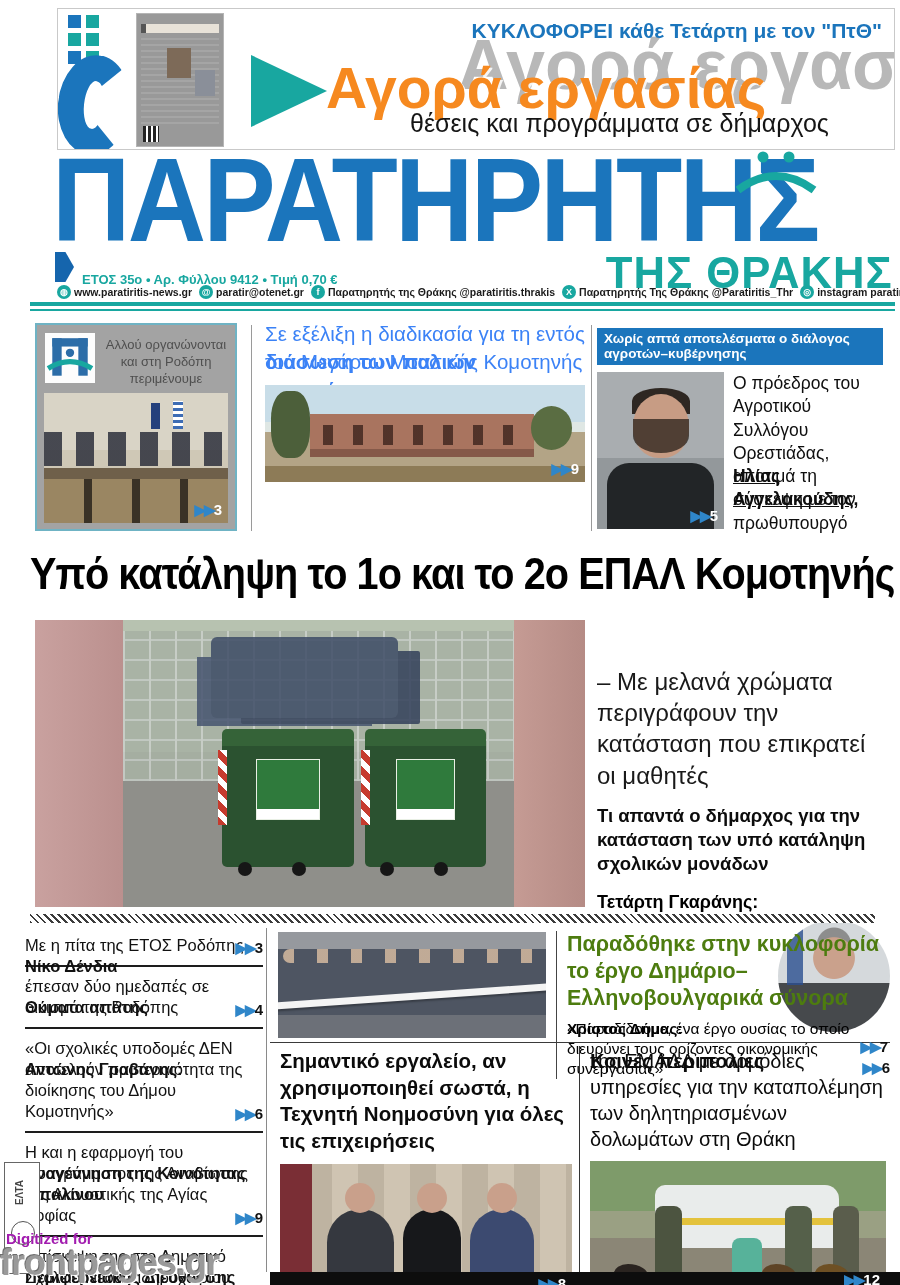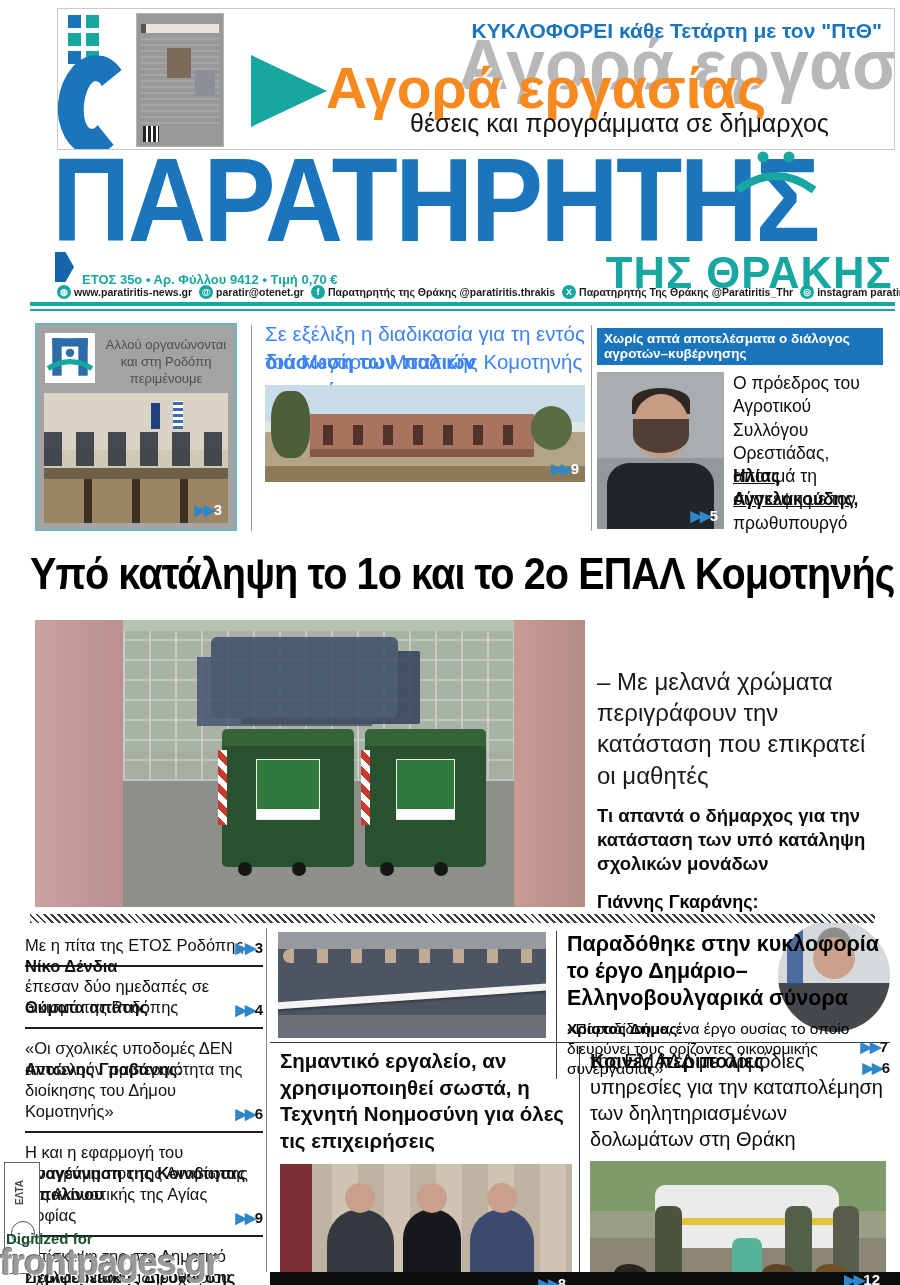--- a/index.html
+++ b/index.html
@@ -160,40 +160,40 @@
 
   
   .briefs { position:absolute; left:25px; top:926px; width:238px; }
   .brief { position:relative; padding:9px 0 8px; border-bottom:2px solid #1d1d1d; font-size:16.5px; line-height:1.27; color:#111; font-weight:500; }
   .brief:last-child { border-bottom:none; }
   .brief b { font-weight:700; }
   .brief .pr { position:static; display:block; text-align:right; margin-top:-18px; }
   .v3 { left:266px; top:928px; height:344px; border-left:1px solid #8a8a8a; }
   .ribbon-photo { position:absolute; left:278px; top:932px; width:268px; height:106px; }
   .road { position:absolute; left:556px; top:931px; width:334px; padding-left:10px; border-left:1px solid #444; min-height:107px; }
-  .road-head { font-size:21.5px; line-height:1.25; font-weight:800; color:#000000; }
+  .road-head { font-size:21.5px; line-height:1.25; font-weight:800; color:#4d7c0f; }
   .road-quote { font-size:15.5px; line-height:1.3; margin-top:7px; font-weight:500; width:300px; }
   .road-quote b { font-weight:800; }
   .road .pr { right:0; bottom:2px; }
   .h2line { position:absolute; left:270px; top:1042px; width:620px; border-top:1px solid #3a3a3a; }
   .ai { position:absolute; left:280px; top:1048px; width:294px; }
   .ai-head { font-size:20.5px; line-height:1.3; font-weight:800; color:#0b0b0b; }
   .ai-photo { width:292px; height:133px; margin-top:9px; }
   .v4 { left:579px; top:1046px; height:226px; border-left:1px solid #333; }
   .patrols { position:absolute; left:590px; top:1048px; width:300px; }
   .pat-head { font-size:20px; line-height:1.3; font-weight:500; color:#0b0b0b; }
   .pat-head b { font-weight:800; }
   .pat-photo { width:296px; height:132px; margin-top:9px; }
   .blackbar { position:absolute; left:270px; top:1272px; width:630px; height:13px; background:#0d0d0d; }
 
   
   .stamp { position:absolute; left:4px; top:1162px; width:36px; height:112px; border:1px solid #666; background:#fff; }
   .stamp .st-label { position:absolute; left:-26px; top:24px; transform:rotate(-90deg); font-size:10px; font-weight:700; color:#444; width:80px; text-align:center; }
   .stamp .st-circle { position:absolute; left:6px; top:58px; width:24px; height:24px; border:1px solid #555; border-radius:50%; }
-  .wm1 { position:absolute; left:6px; top:1230px; font-size:15px; font-weight:700; color:#14532d; }
+  .wm1 { position:absolute; left:6px; top:1230px; font-size:15px; font-weight:700; color:#a21caf; }
   .wm2 { position:absolute; left:0px; top:1242px; font-size:36px; font-weight:800; color:#9a9a9a;
      text-shadow:1px 1px 0 #fff,-1px -1px 0 #6e6e6e; letter-spacing:-1px; }
 </style>
 </head>
 <body>
 
 <div class="page">
 
   <div class="banner">
     <div class="sq-grid">
@@ -318,21 +318,21 @@
         <b class="stripe"></b>
       </i>
     <i class="bin b2">
         <b class="lbl"></b>
         <b class="stripe"></b>
       </i>
   </div>
   <div class="main-right">
     <div class="deck">– Με μελανά χρώματα περιγράφουν την κατάσταση που επικρατεί οι μαθητές</div>
     <div class="subdeck">Τι απαντά ο δήμαρχος για την κατάσταση των υπό κατάληψη σχολικών μονάδων</div>
-    <div class="qname">Γιάννης Γκαράνης:</div>
+    <div class="qname">Τετάρτη Γκαράνης:</div>
     <div class="quote-row">
       <div class="garanis ph ph-garanis">
           <i class="flag"></i>
         </div>
       <span class="pr intext pr7"><span class="c">▶▶</span><span class="n">7</span></span>
     </div>
   </div>
 
   <i class="hatch"></i>
 

